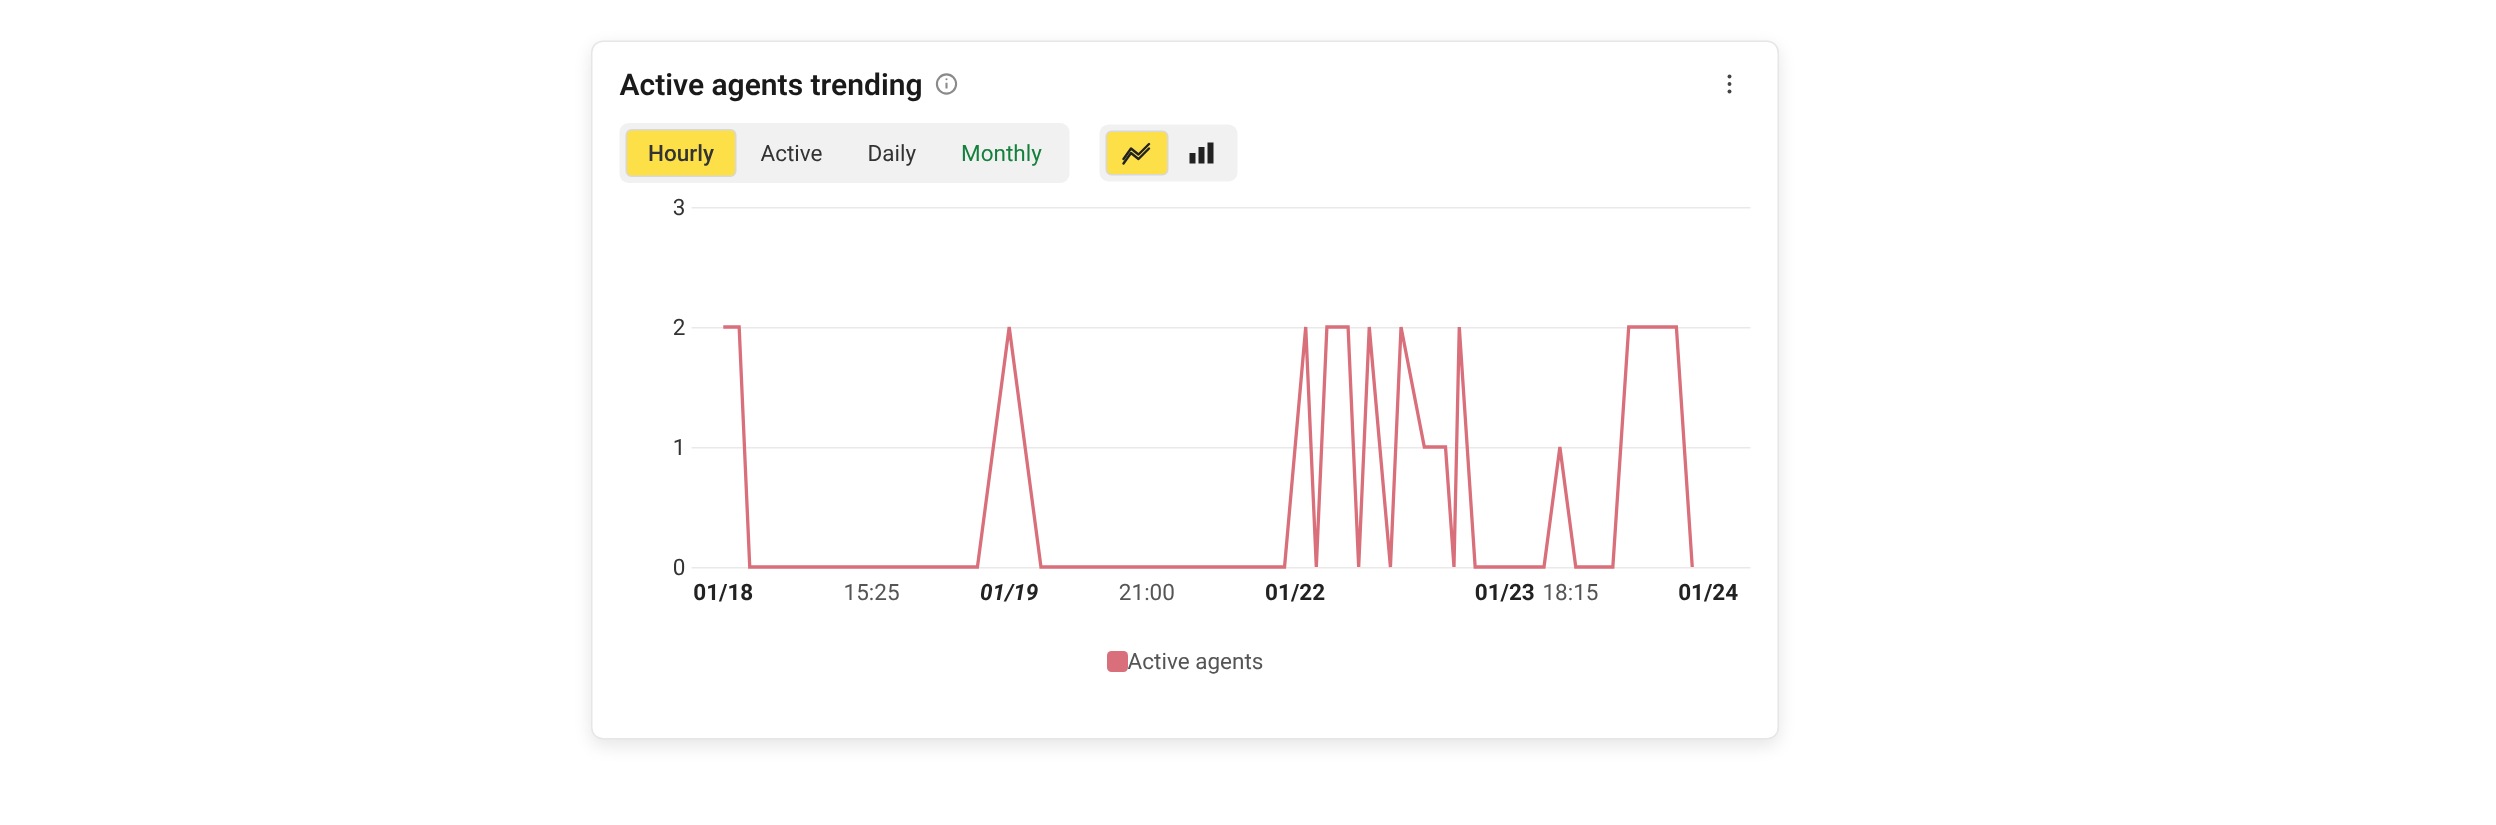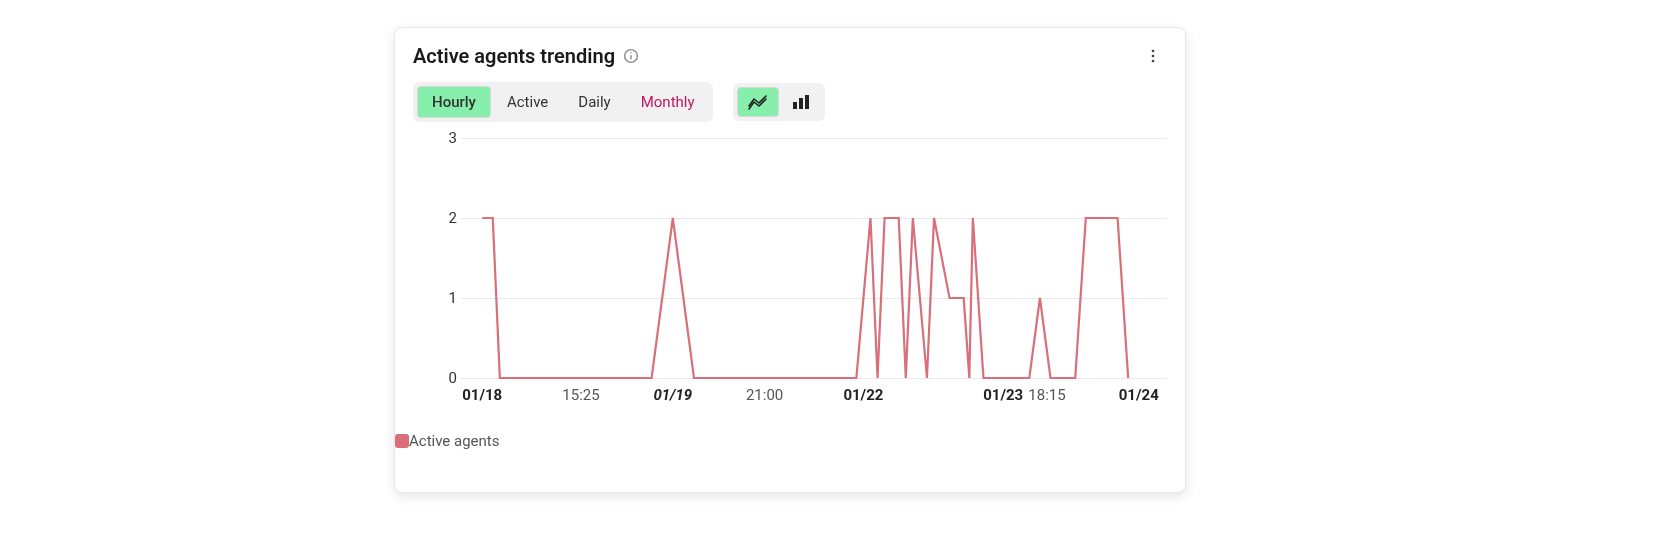--- a/index.html
+++ b/index.html
@@ -79,45 +79,46 @@
   }
   .seg-opt {
     padding: 6px 14px;
     font-size: 15px;
     color: #333;
     border-radius: 4px;
     cursor: pointer;
     user-select: none;
   }
   .seg-opt.active {
-    background: #86efac;
+    background: #fde047;
     border: 1px solid #d8d8d8;
     font-weight: 500;
   }
   .seg-opt.disabled {
-    color: #be185d;
+    color: #15803d;
     cursor: default;
   }
   .seg-icons .seg-opt {
     padding: 6px 10px;
     display: flex;
     align-items: center;
     justify-content: center;
   }
   .seg-icons svg {
     display: block;
   }
   .chart-area {
     position: relative;
     margin: 16px 18px 0 18px;
     height: 280px;
   }
   .legend {
     display: flex;
     align-items: center;
+    justify-content: center;
     gap: 0;
     margin-top: 14px;
     color: #555;
     font-size: 15px;
   }
   .legend-swatch {
     width: 14px;
     height: 14px;
     border-radius: 3px;
   }

